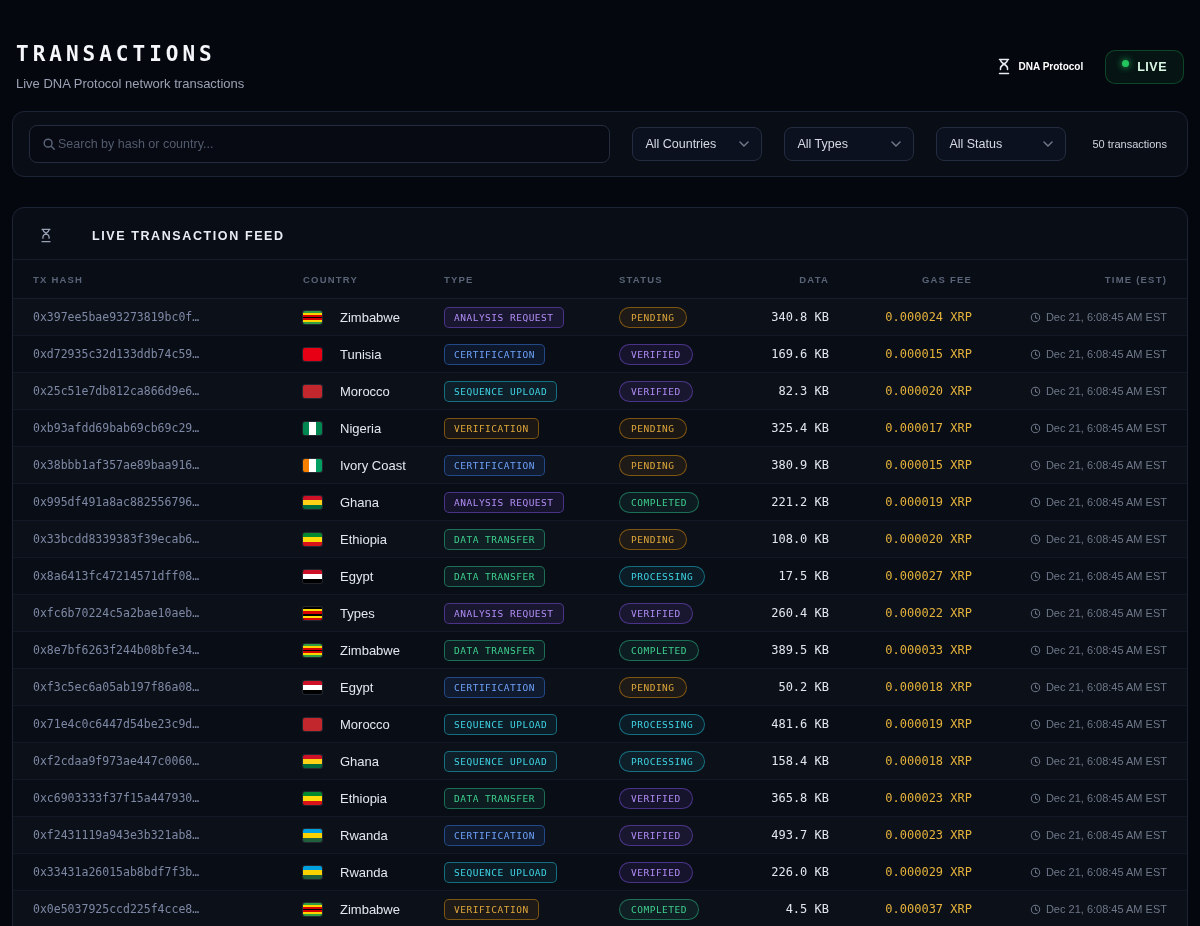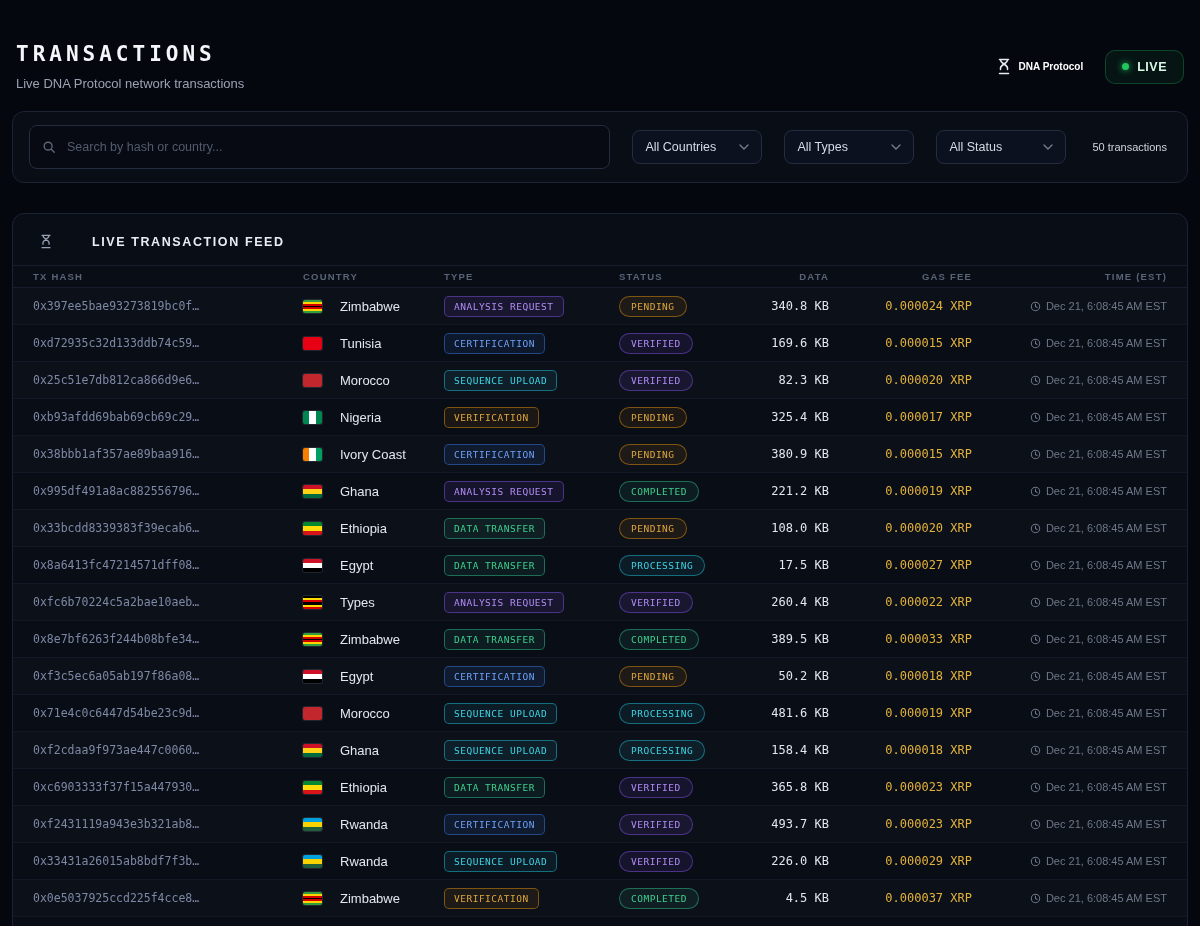--- a/index.html
+++ b/index.html
@@ -15,34 +15,34 @@
   .topbar { display:flex; justify-content:space-between; align-items:center; padding:42px 4px 20px; }
   .title-block h1 {
     margin:0; font-family:"DejaVu Sans Mono",monospace; font-weight:800;
     font-size:21px; letter-spacing:4px; color:#f4f6fa;
   }
   .title-block p { margin:10px 0 0; font-size:13px; color:#99a1b3; }
   .topbar-right { display:flex; align-items:center; gap:22px; }
   .brand { display:flex; align-items:center; gap:7px; font-size:10px; font-weight:700; color:#ffffff; }
   .brand-icon { display:flex; color:#e8ebf2; }
   .live-badge {
-    display:flex; align-items:center; gap:8px; padding:9px 16px; border-radius:10px;
+    display:flex; align-items:flex-start; gap:8px; padding:9px 16px; border-radius:10px;
     background:rgba(34,197,94,.07); border:1px solid rgba(34,197,94,.28);
     font-size:12.5px; font-weight:600; letter-spacing:.5px; color:#d9f9e4;
   }
   .live-dot { width:7px; height:7px; border-radius:50%; background:#22c55e; box-shadow:0 0 7px #22c55e; }
 
   
   .filter-bar {
     display:flex; align-items:center; gap:22px;
     background:#090d16; border:1px solid #1c2334; border-radius:12px;
     padding:13px 16px; margin-bottom:30px;
   }
   .search-box {
-    flex:1; display:flex; align-items:center; gap:9px; height:44px;
+    flex:1; display:flex; align-items:center; height:38px;
     background:#070a12; border:1px solid #242d40; border-radius:8px; padding:0 12px;
   }
   .search-icon { display:flex; color:#5d6679; }
   .search-box input {
     flex:1; background:transparent; border:0; outline:0; color:#dfe3ec;
     font-size:12.5px; font-family:"Liberation Sans","DejaVu Sans",sans-serif;
   }
   .search-box input::placeholder { color:#525b6e; }
   .select {
     display:flex; align-items:center; justify-content:space-between; gap:12px;
@@ -56,21 +56,21 @@
   
   .feed-panel { background:#090d16; border:1px solid #1c2334; border-radius:12px; padding-bottom:48px; }
   .feed-header { display:flex; align-items:center; gap:11px; padding:20px 26px 16px; }
   .feed-icon { display:flex; color:#99a2b4; }
   .feed-header h2 { margin:0; font-size:12.5px; font-weight:700; letter-spacing:1.6px; color:#e9ecf3;padding-left:28px; }
 
   .thead, .trow {
     display:grid; align-items:center; padding:0 20px;
     grid-template-columns:270px 141px 175px 150px 1fr 143px 195px;
   }
-  .thead { height:23px; border-top:1px solid #161d2c; border-bottom:1px solid #161d2c; }
+  .thead { height:40px; border-top:1px solid #161d2c; border-bottom:1px solid #161d2c; }
   .thead .hc { font-size:9.5px; font-weight:600; letter-spacing:1.2px; color:#5a6477; }
   .r { text-align:right; }
 
   .trow { height:37px; border-bottom:1px solid #121826; }
   .trow:nth-child(odd) { background:rgba(255,255,255,.014); }
 
   .hash { font-family:"DejaVu Sans Mono",monospace; font-size:11.5px; color:#7d88a4; overflow:hidden; white-space:nowrap; }
   .country { display:flex; align-items:center; gap:18px; font-size:13px; color:#e3e7ef; }
   .flag { width:19px; height:13px; border-radius:2px; flex:none; box-shadow:0 0 0 1px rgba(255,255,255,.10); }
 

